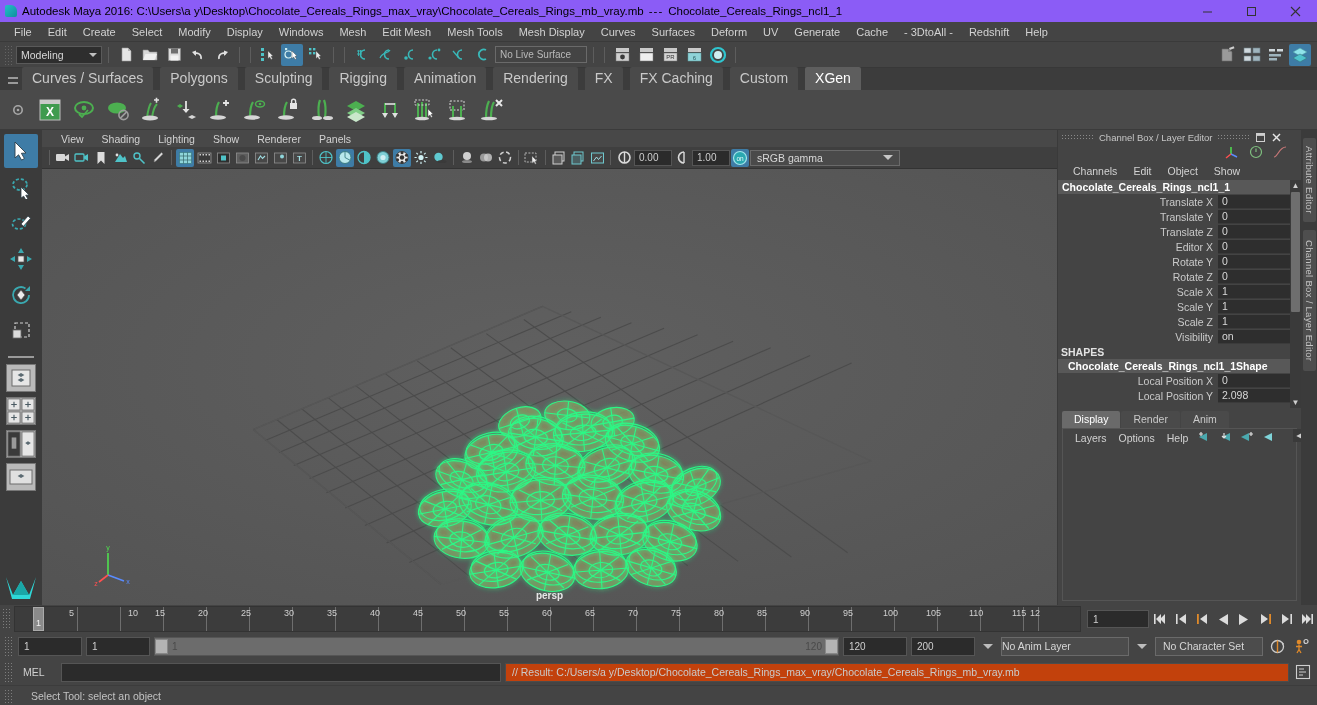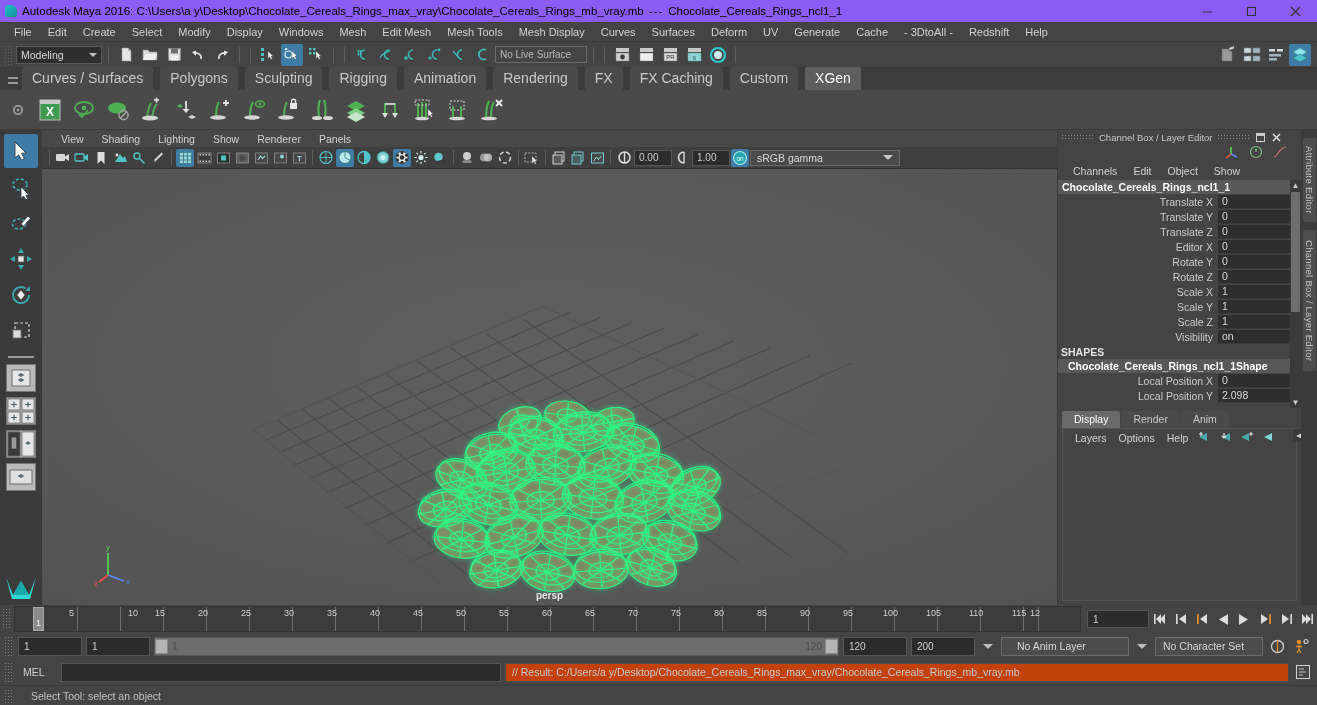--- a/index.html
+++ b/index.html
@@ -195,21 +195,21 @@
   .rs-grip{ width:10px; height:20px; background-image: radial-gradient(#7d7d7d 0.7px, transparent 0.8px);
       background-size:3px 3px;}
   .rs-field{ width:64px; height:19px; background:#2b2b2b; border:1px solid #555; font-size:10px;
       color:#cfcfcf; display:flex; align-items:center; padding-left:5px;}
   .rs-bar{ flex:1 1 auto; height:19px; background:#6c6c6c; border:1px solid #555; position:relative;
       display:flex; align-items:center; }
   .rs-handle{ width:13px; height:15px; background:#b4b4b4; border:1px solid #888;}
   .rs-barlbl{ font-size:10px; color:#4a4a4a; padding:0 4px;}
   .rs-right-lbl{ margin-left:auto; font-size:10px; color:#4a4a4a; padding-right:3px;}
   .rs-dd{ width:128px; height:19px; background:#4c4c4c; border:1px solid #6a6a6a; font-size:10.5px;
-      color:#d6d6d6; display:flex; align-items:center; padding-left:15px;}
+      color:#d6d6d6; display:flex; align-items:center; padding-left:0;}
   .dd-caret{ width:0;height:0;border-left:5px solid transparent;border-right:5px solid transparent;
       border-top:5px solid #bdbdbd; margin:0 4px;}
   .rs-charset{ width:108px; height:19px; background:#4c4c4c; border:1px solid #6a6a6a; font-size:10.5px;
       color:#d6d6d6; display:flex; align-items:center; padding-left:7px;}
 
   
   .cmdrow{ height:26px; flex:0 0 26px; background:#444; display:flex; align-items:center; gap:4px; padding:0 4px;}
   .cmd-grip{ width:9px; height:20px; background-image: radial-gradient(#7d7d7d 0.7px, transparent 0.8px);
       background-size:3px 3px;}
   .cmd-lbl{ width:40px; font-size:10.5px; color:#d0d0d0; padding-left:6px;}

